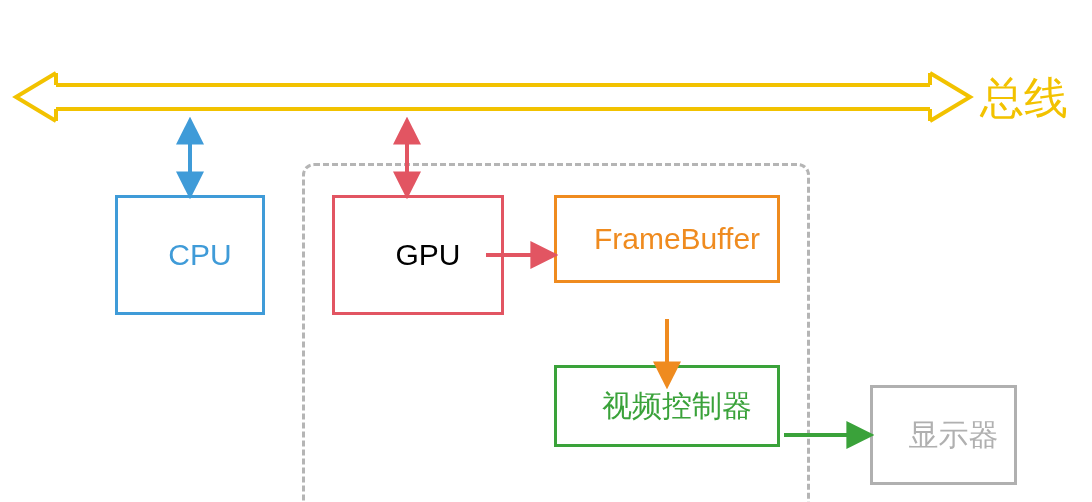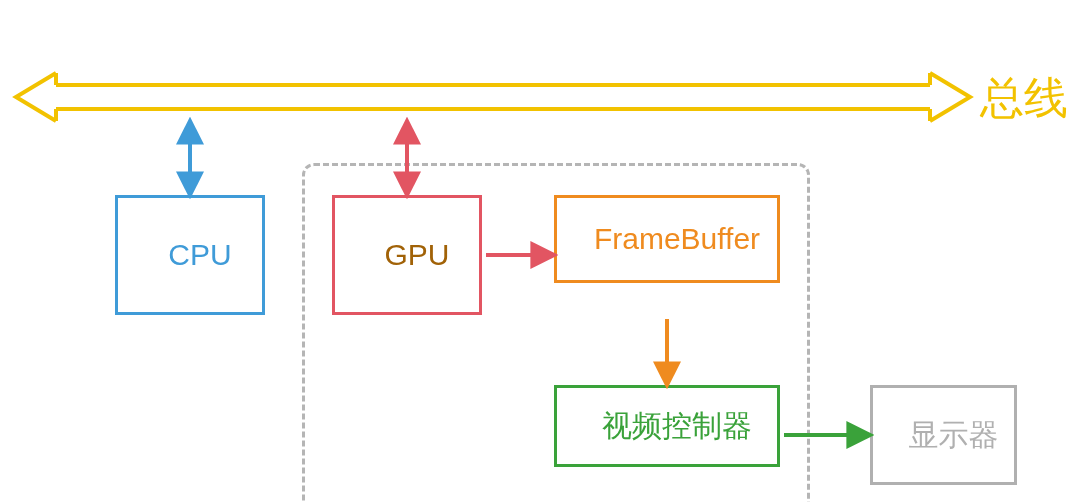--- a/index.html
+++ b/index.html
@@ -72,29 +72,29 @@
   </svg>
 
   <div class="bus-label" style="left:980px; top:34px; color:#f2c200;">总线</div>
 
   <div class="dashed-group" style="left:302px; top:128px; width:508px; height:352px;"></div>
 
   <div class="box" style="left:115px; top:160px; width:150px; height:120px; border-color:#3f9bd8; color:#3f9bd8;">
     <span>CPU</span>
   </div>
 
-  <div class="box" style="left:332px; top:160px; width:150px; height:120px; border-color:#e25562; color:#a16207;">
+  <div class="box" style="left:332px; top:160px; width:172px; height:120px; border-color:#e25562; color:#000000;">
     <span>GPU</span>
   </div>
 
   <div class="box" style="left:554px; top:160px; width:226px; height:88px; border-color:#ef8b1f; color:#ef8b1f;">
     <span>FrameBuffer</span>
   </div>
 
-  <div class="box" style="left:554px; top:350px; width:226px; height:82px; border-color:#3aa23a; color:#3aa23a;">
+  <div class="box" style="left:554px; top:330px; width:226px; height:82px; border-color:#3aa23a; color:#3aa23a;">
     <span>视频控制器</span>
   </div>
 
   <div class="box" style="left:870px; top:350px; width:147px; height:100px; border-color:#b0b0b0; color:#b0b0b0;">
     <span>显示器</span>
   </div>
 
   <svg class="overlay">
     <defs>
 

